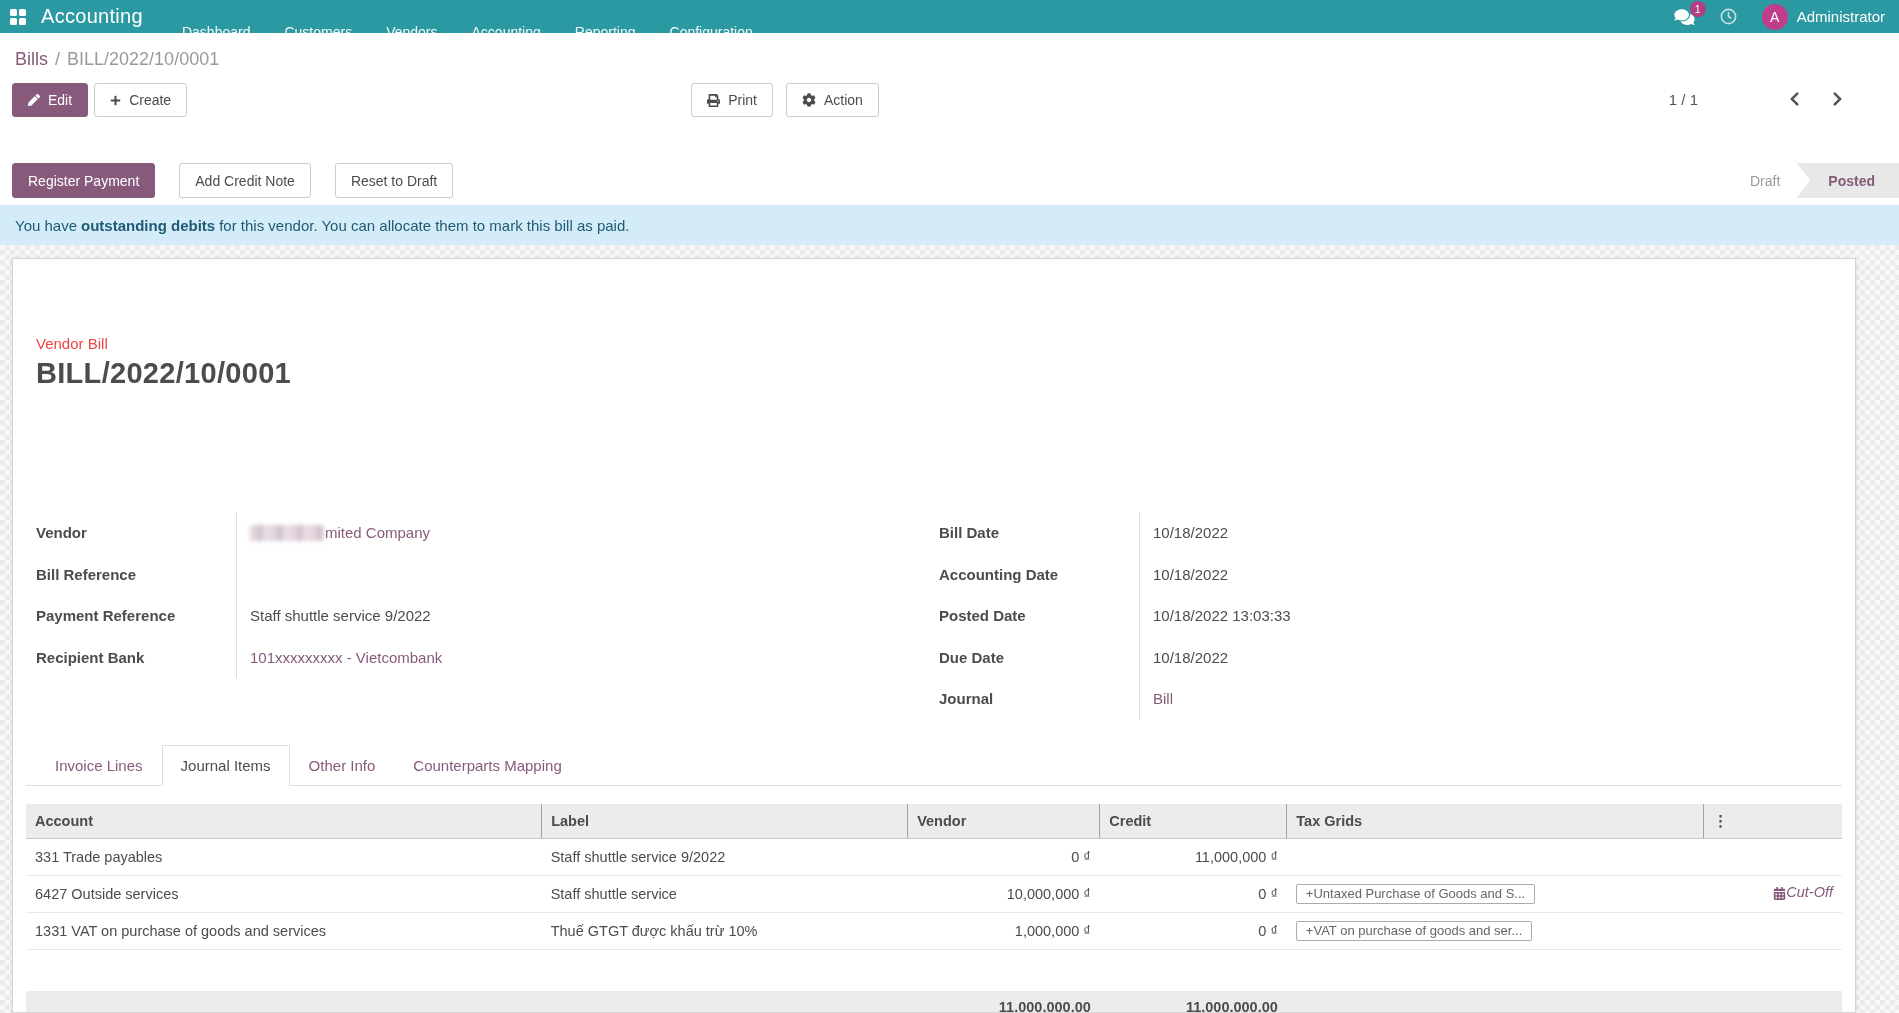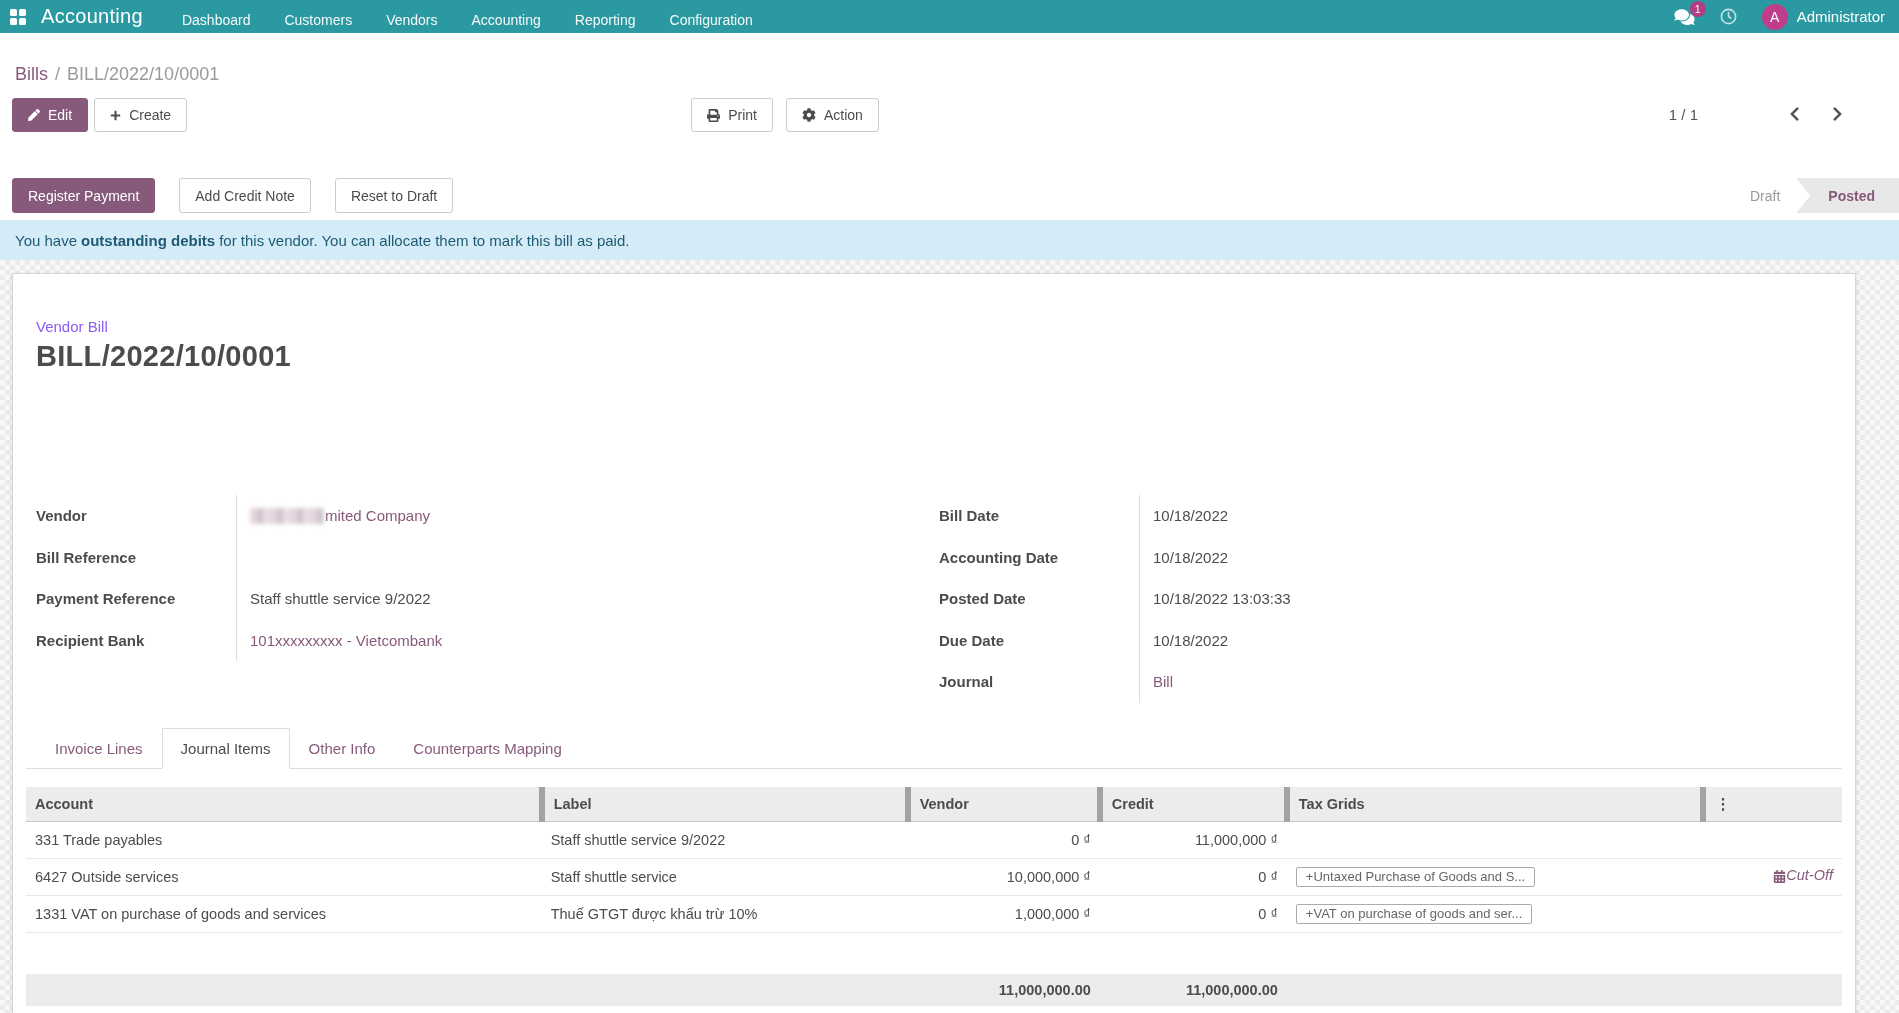--- a/index.html
+++ b/index.html
@@ -6,34 +6,34 @@
   html,body { width:1899px; height:1013px; overflow:hidden;
     font-family:"Liberation Sans", sans-serif; background:#fff; color:#4c4c4c; }
 
   
   .navbar { height:33px; background:#2b99a1; display:flex; align-items:center;
     padding:0 14px 0 10px; color:#fff; }
   .apps-icon { display:grid; grid-template-columns:7px 7px; grid-gap:2px; margin-right:15px; cursor:pointer;}
   .apps-icon span { width:7px; height:7px; background:#fff; border-radius:1.5px; display:block;}
   .brand { font-size:20px; font-weight:400; letter-spacing:.3px; margin-right:22px; cursor:pointer;}
   .nav-menu { display:flex; height:33px; }
-  .nav-item { padding:4px 17px; line-height:33px; font-size:14px; color:rgba(255,255,255,.95); cursor:pointer;}
+  .nav-item { padding:16px 17px; line-height:33px; font-size:14px; color:rgba(255,255,255,.95); cursor:pointer;}
   .nav-right { margin-left:auto; display:flex; align-items:center; gap:24px; }
   .chat-wrap { position:relative; cursor:pointer; display:flex; }
   .badge { position:absolute; top:-7px; right:-11px; min-width:16px; height:16px;
     background:#b13d82; color:#fff; border-radius:50%; font-size:10.5px;
     display:flex; align-items:center; justify-content:center; }
   .clock-wrap{ cursor:pointer; display:flex;}
   .user-menu { display:flex; align-items:center; gap:9px; cursor:pointer; }
   .avatar { width:26px; height:26px; border-radius:50%; background:#bf3d8a; color:#fff;
     display:flex; align-items:center; justify-content:center; font-size:14px; }
   .user-name { font-size:15px; }
 
   
-  .control-panel { background:#fff; padding:31px 12px 0 12px; }
+  .control-panel { background:#fff; padding:16px 12px 0 12px; }
   .breadcrumb { font-size:18px; margin-left:3px; height:24px;}
   .bc-parent { color:#875a7b; cursor:pointer; text-decoration:none;}
   .bc-sep { color:#999; margin:0 7px; }
   .bc-current { color:#9a9a9a; }
   .cp-buttons { display:flex; align-items:flex-start; margin-top:10px; }
   .btn { font-size:14px; height:34px; padding:0 15px; border:1px solid #ccc; background:#fff;
     color:#4c4c4c; border-radius:3px; display:inline-flex; align-items:center; gap:8px;
     cursor:pointer; white-space:nowrap; }
   .btn-primary { background:#875a7b; border-color:#875a7b; color:#fff; }
   .grp { display:flex; gap:6px; }
@@ -61,21 +61,21 @@
 
   
   .content { height:768px; padding:13px 43px 0 12px; background-color:#f8f8f8;
     background-image:
       linear-gradient(45deg,#ebebeb 25%,transparent 25%,transparent 75%,#ebebeb 75%),
       linear-gradient(45deg,#ebebeb 25%,transparent 25%,transparent 75%,#ebebeb 75%);
     background-size:10px 10px; background-position:0 0,5px 5px; }
   .sheet { background:#fff; border:1px solid #d6d6d6; box-shadow:0 1px 4px rgba(0,0,0,.12);
     height:100%; padding:44px 13px 0 13px; overflow:hidden; }
   .doc-head { margin-left:10px; }
-  .doc-type { font-size:15px; color:#8b5cf6; }
+  .doc-type { font-size:15px; color:#ef4444;margin-top:32px; }
   .doc-name { font-size:29px; font-weight:bold; color:#4c4c4c; margin-top:5px; letter-spacing:.3px; }
 
   .fields { display:flex; margin-top:122px; margin-left:10px; }
   .field-group { width:50%; }
   .field-row { display:flex; height:41.5px; align-items:center; }
   .field-label { width:200px; flex-shrink:0; font-weight:bold; font-size:15px; color:#4c4c4c; }
   .field-value { flex:1; height:100%; border-left:1px solid #ddd; padding-left:13px;
     display:flex; align-items:center; font-size:15px; color:#4c4c4c; }
   a.o-link { color:#875a7b; text-decoration:none; cursor:pointer; }
   .blurred { display:inline-block; width:74px; height:16px; margin-right:1px; border-radius:2px;
@@ -85,21 +85,21 @@
   
   .tabs { display:flex; margin-top:25px; border-bottom:1px solid #ddd; padding-left:10px; }
   .tab { padding:11px 18px; font-size:15px; color:#875a7b; cursor:pointer;
     border:1px solid transparent; margin-bottom:-1px; }
   .tab.active { background:#fff; border-color:#ddd; border-bottom-color:#fff; color:#4c4c4c; }
 
   
   table.jitems { width:100%; border-collapse:collapse; table-layout:fixed;
     margin-top:18px; font-size:14.5px; color:#4c4c4c; }
   .jitems th { background:#ececec; font-weight:bold; text-align:left; padding:8px 9px;
-    border-bottom:1px solid #c9c9c9; border-left:6px solid #a3a3a3; height:34px; cursor:pointer;}
+    border-bottom:1px solid #c9c9c9; border-left:1px solid #a3a3a3; height:34px; cursor:pointer;}
   .jitems th:first-child { border-left:none; }
   .jitems td { padding:0 9px; height:37px; border-bottom:1px solid #e9e9e9; overflow:hidden;
     white-space:nowrap; }
   .num { text-align:right; }
   .col-account{width:510px;} .col-label{width:362px;} .col-debit{width:190px;}
   .col-credit{width:185px;} .col-tax{width:412px;} .col-extra{width:137px;}
   .pill { display:inline-block; border:1px solid #ababab; border-radius:2px;
     padding:1px 9px 2px; font-size:13px; color:#666; background:#fff; }
   .cutoff { color:#875a7b; text-align:right; }
   .cutoff a { color:#875a7b; text-decoration:none; display:inline-flex; align-items:flex-end; cursor:pointer;font-style:italic;}

